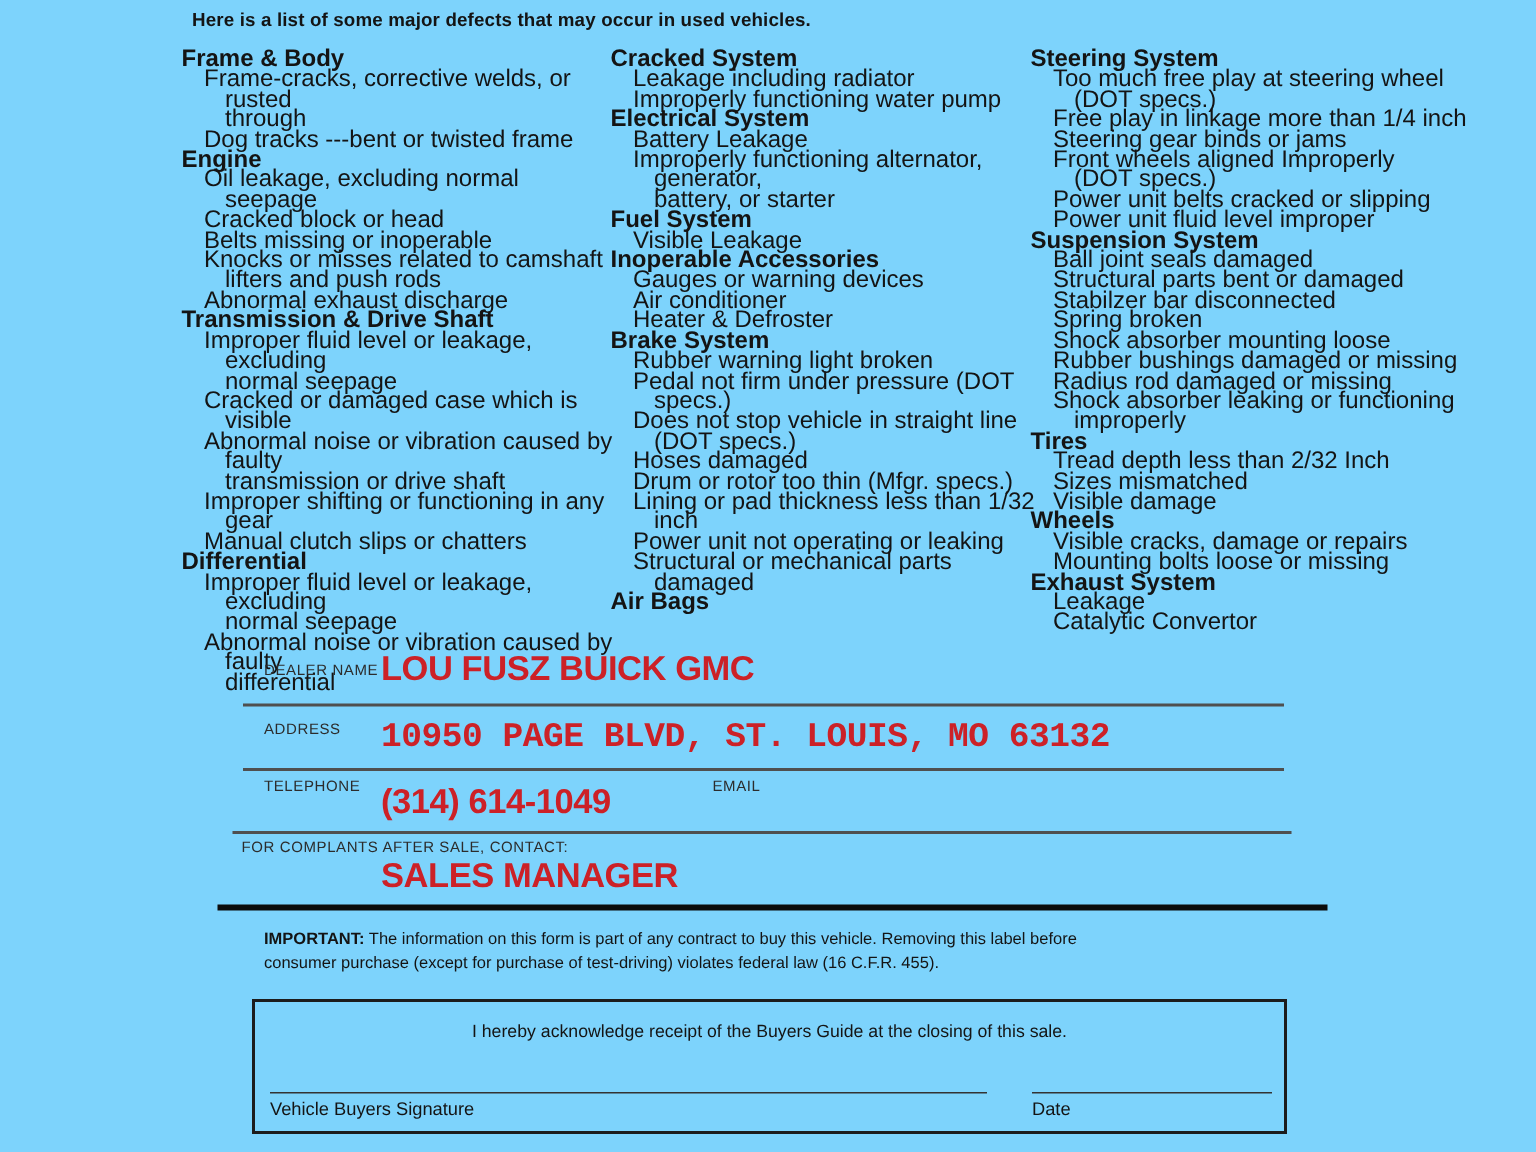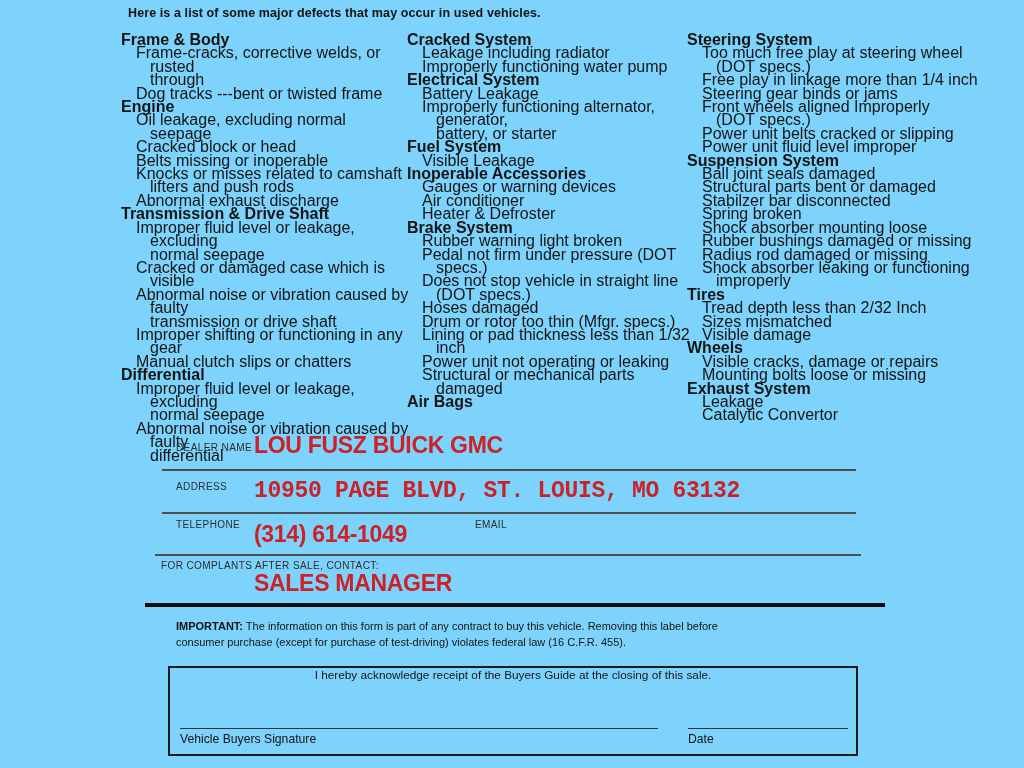--- a/index.html
+++ b/index.html
@@ -29,21 +29,21 @@
   .thick-rule{position:absolute;left:145px;top:603px;width:740px;height:4px;background:#0c0c0c;}
   .important{
     position:absolute;left:142px;top:619px;width:660px;
     font-size:11px;line-height:15.5px;white-space:pre-line;margin-left:34px;
   }
   .important .imp-label{font-weight:bold;}
   .ack-box{
     position:absolute;left:168px;top:666px;width:690px;height:90px;
     border:2px solid #1c1c1c;box-sizing:border-box;
   }
-  .ack-text{margin-top:0;text-align:center;font-size:11.8px;}
+  .ack-text{margin-top:12px;text-align:center;font-size:11.8px;}
   .sig-line{position:absolute;left:10px;top:60px;width:478px;border-top:1.5px solid #333;}
   .date-line{position:absolute;left:518px;top:60px;width:160px;border-top:1.5px solid #333;}
   .sig-label,.date-label{position:absolute;top:64px;font-size:12.2px;}
   .sig-label{left:10px;}
   .date-label{left:518px;}
 </style>
 </head>
 <body>
 
 <div id="page">

